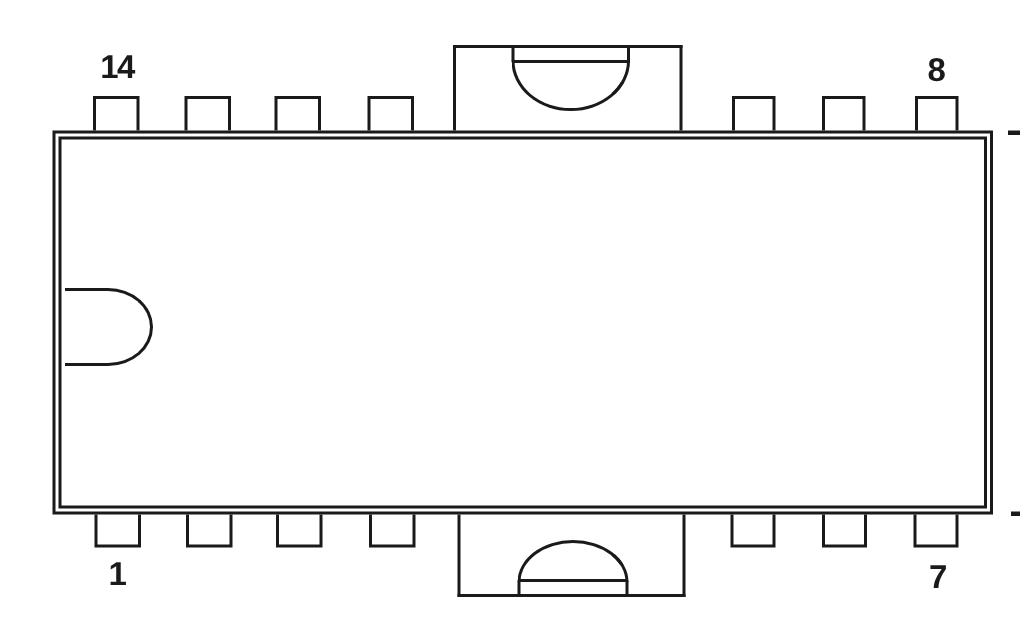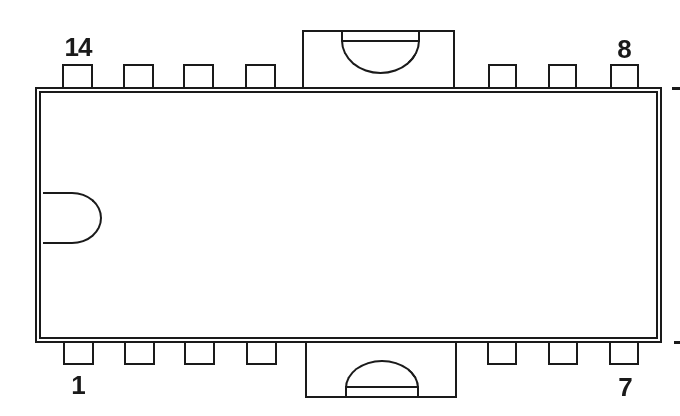--- a/index.html
+++ b/index.html
@@ -54,21 +54,21 @@
   .tab-bottom .whisker{top:50px;height:11px;}
   .tab-bottom .whisker.w-left{left:38px;}
   .tab-bottom .whisker.w-right{left:110px;}
   
   .edge-dash{position:absolute;height:3px;background:#1a1a1a;z-index:3;}
   .dash-tr{left:672px;top:87px;width:8px;}
   .dash-br{left:674px;top:341px;width:6px;}
   
   .pin-num{
     position:absolute;width:40px;text-align:center;
-    font-size:26px;font-weight:bold;color:#1a1a1a;z-index:3;line-height:1;
+    font-size:22px;font-weight:bold;color:#1a1a1a;z-index:3;line-height:1;
     letter-spacing:-1px;
   }
   .num-14{left:58px;top:34px;}
   .num-8{left:604px;top:36px;}
   .num-1{left:58px;top:372px;}
   .num-7{left:605px;top:374px;}
 </style>
 </head>
 <body>
 

